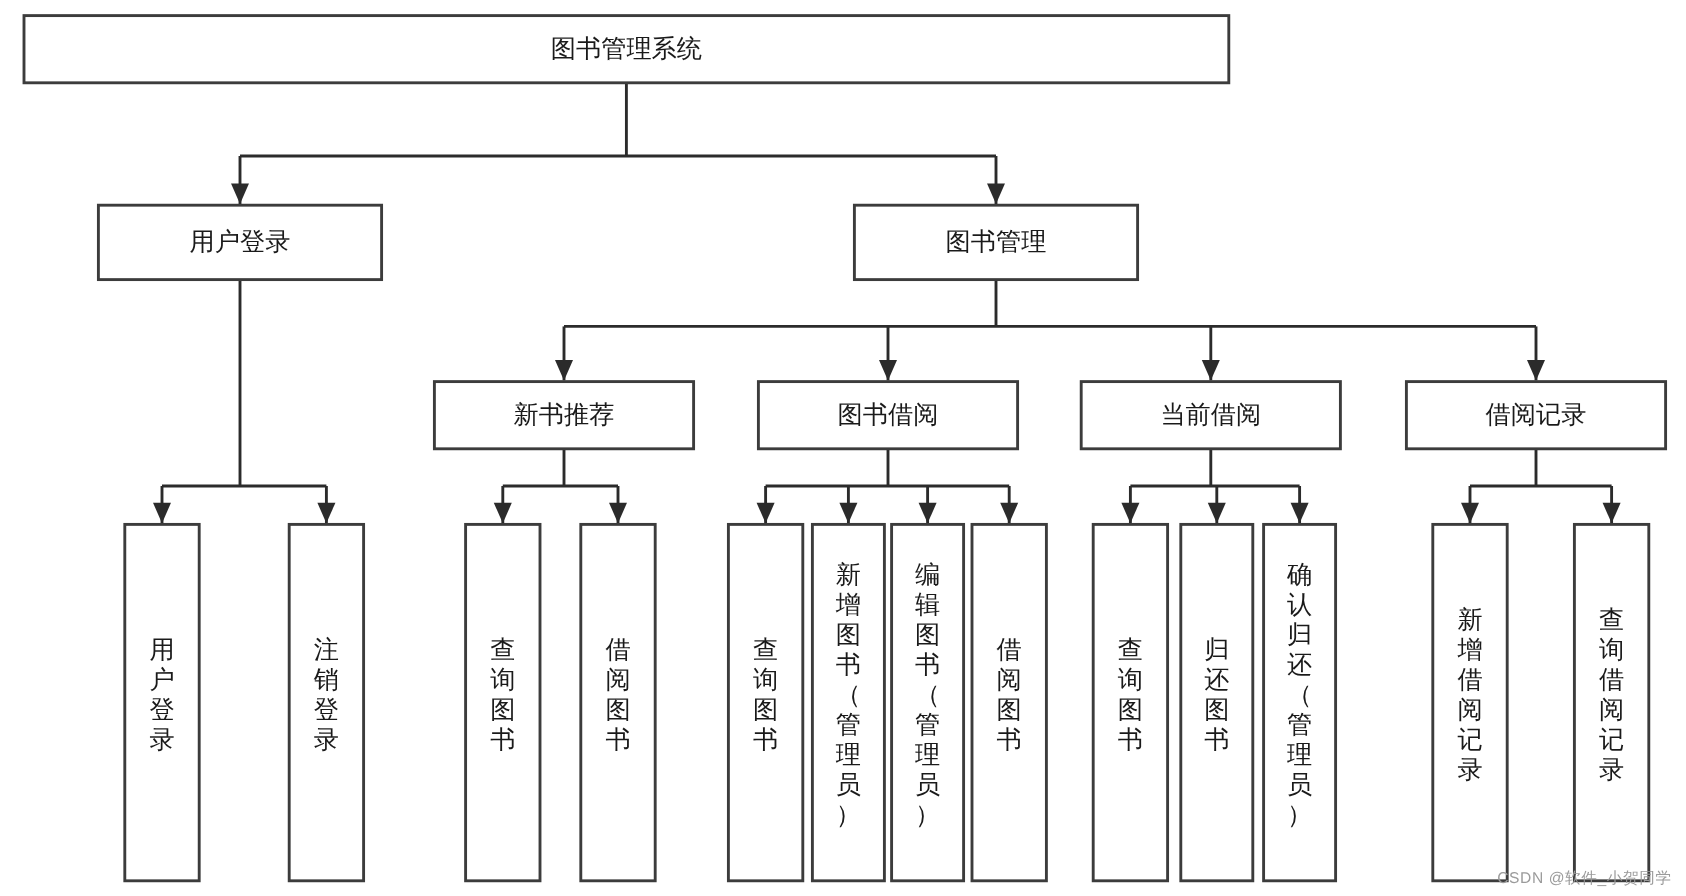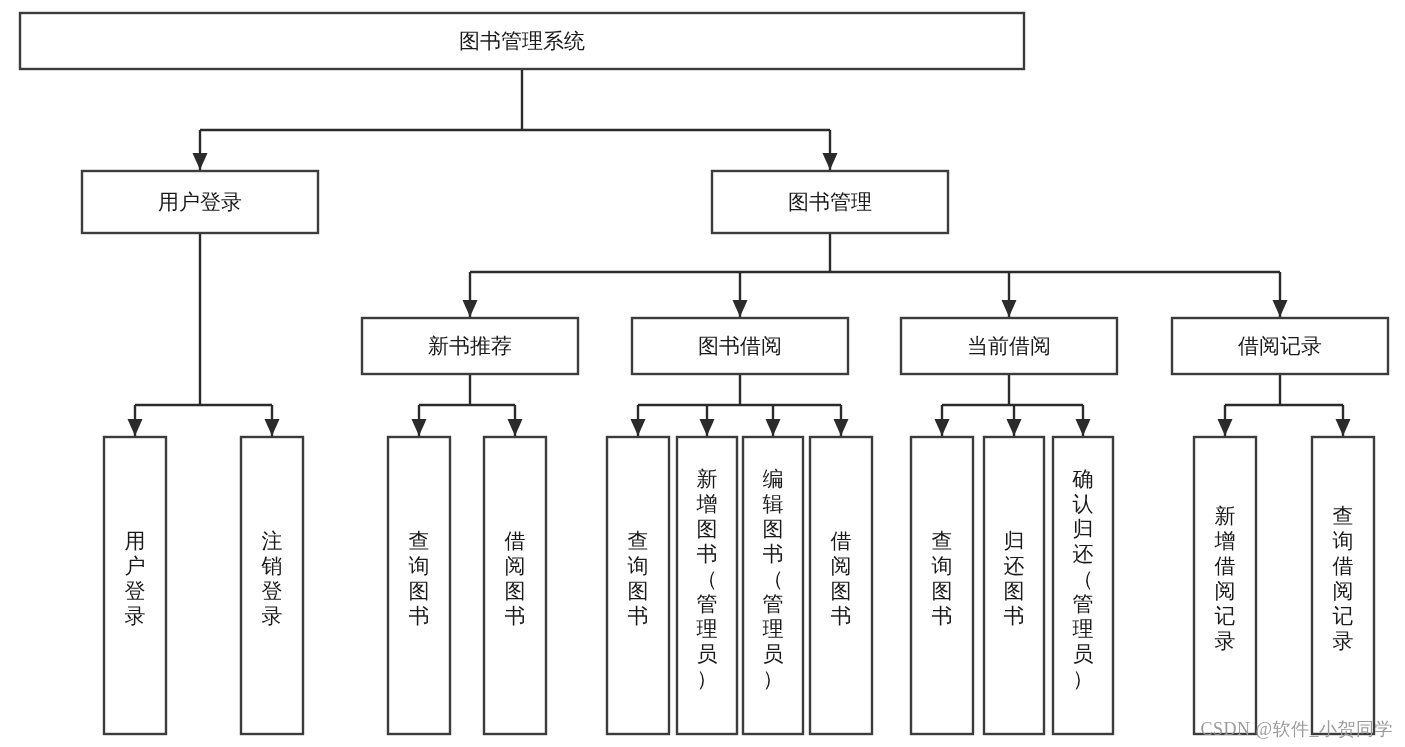--- a/index.html
+++ b/index.html
@@ -50,22 +50,22 @@
     fill: none;
   }
   .arrow-head {
     fill: #2b2b2b;
     stroke: none;
   }
   .watermark {
     position: absolute;
     right: 12px;
     bottom: 6px;
-    font-family: Liberation Serif, serif;
-    font-size: 18px;
+    font-family: Liberation Sans, sans-serif;
+    font-size: 13px;
     color: #9b9b9b;
     letter-spacing: 0.5px;
     white-space: nowrap;
     user-select: none;
   }
 </style>
 </head>
 <body>
 
 <div id="diagram-root">

